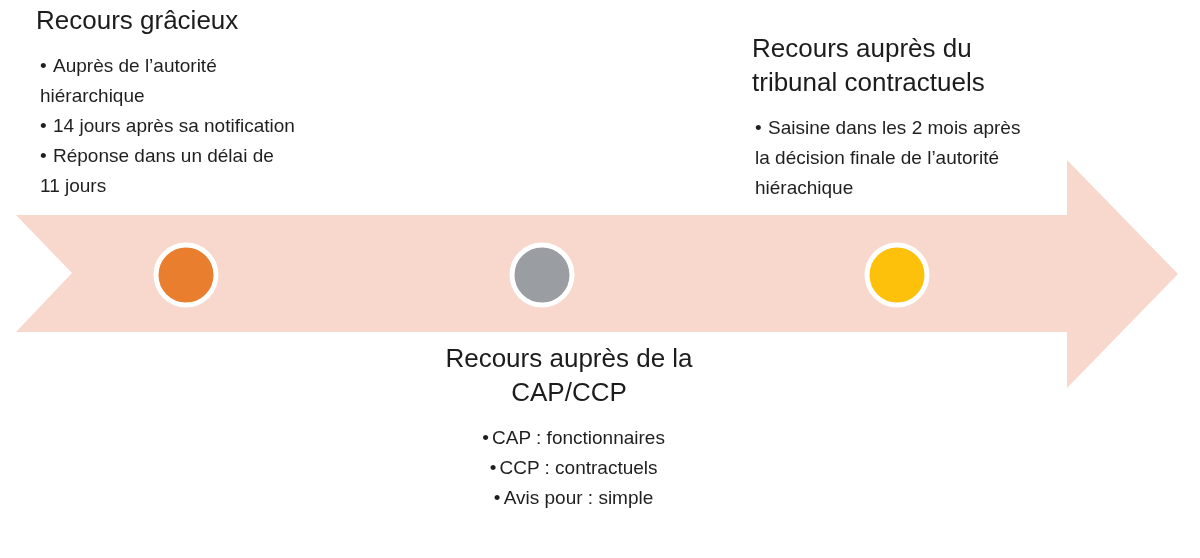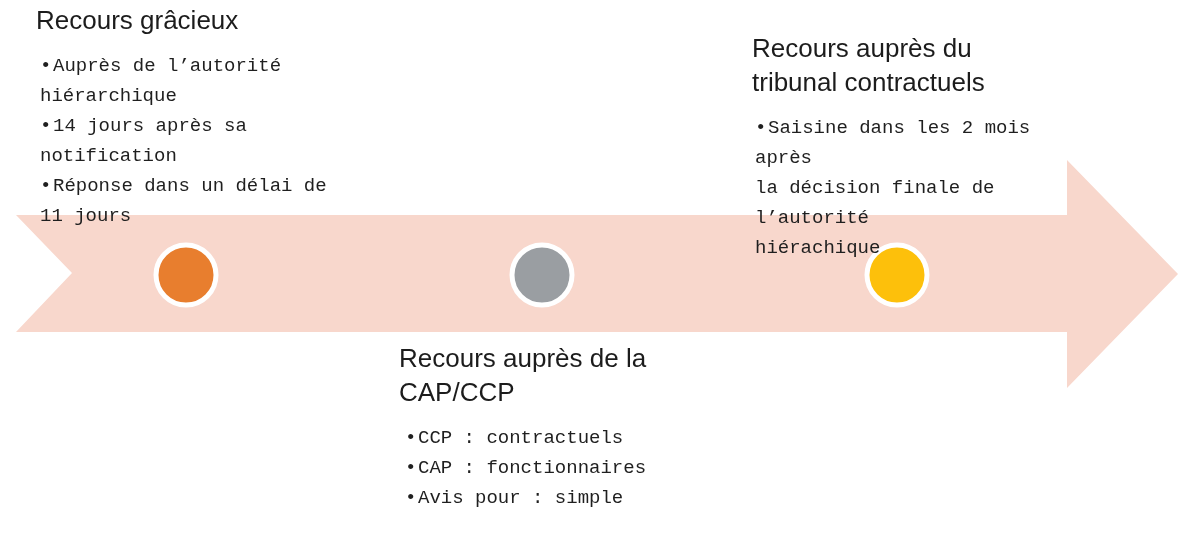--- a/index.html
+++ b/index.html
@@ -27,21 +27,20 @@
     font-weight: 400;
     color: #1c1c1c;
     white-space: pre-line;
     margin-bottom: 14px;
   }
   .stage-bullets {
     list-style: none;
     font-size: 19px;
     line-height: 30px;
     color: #1f1f1f;
-    font-family: Liberation Mono, monospace;
   }
   .stage-bullets li {
     white-space: pre-line;
     padding-left: 10px;
   }
   .stage-bullets li::before {
     content: "\2022";
     display: inline-block;
     width: 13px;
   }
@@ -72,23 +71,23 @@
   <div class="stage-block" style="left:752px; top:31px; width:330px;">
     <div class="stage-title">Recours auprès du
 tribunal contractuels</div>
     <ul class="stage-bullets" style="margin-left:-7px;">
       <li>Saisine dans les 2 mois après
 la décision finale de l’autorité
 hiérachique</li>
     </ul>
   </div>
 
-  <div class="stage-block" style="left:399px; top:341px; width:340px;">
+  <div class="stage-block" style="left:399px; top:341px; width:340px;text-align:center;">
     <div class="stage-title">Recours auprès de la
 CAP/CCP</div>
     <ul class="stage-bullets" style="margin-left:-4px;">
+      <li>CAP : fonctionnaires</li>
       <li>CCP : contractuels</li>
-      <li>CAP : fonctionnaires</li>
       <li>Avis pour : simple</li>
     </ul>
   </div>
 
 </div>
 
 </body></html>

